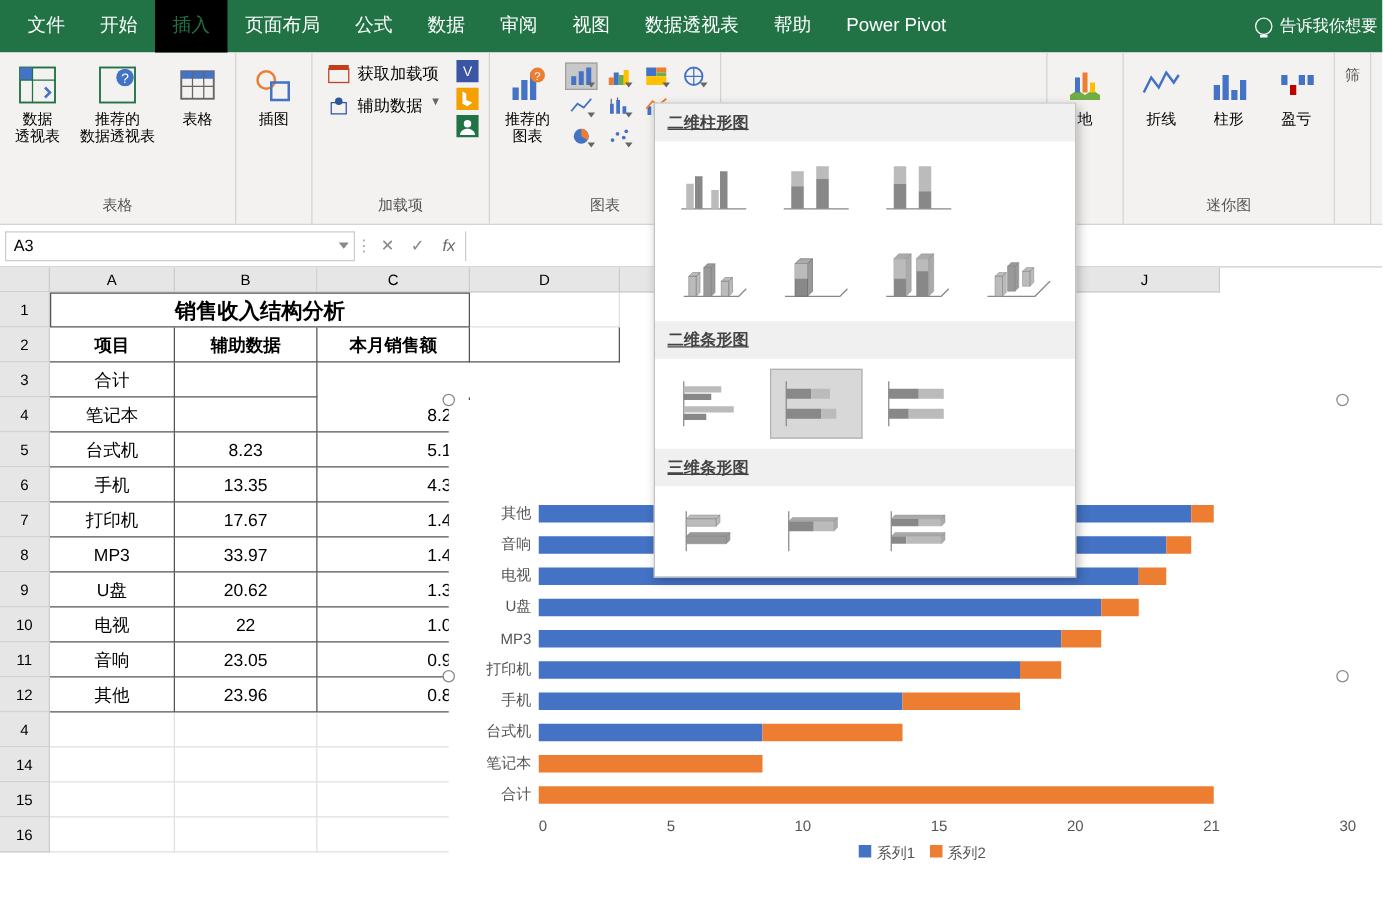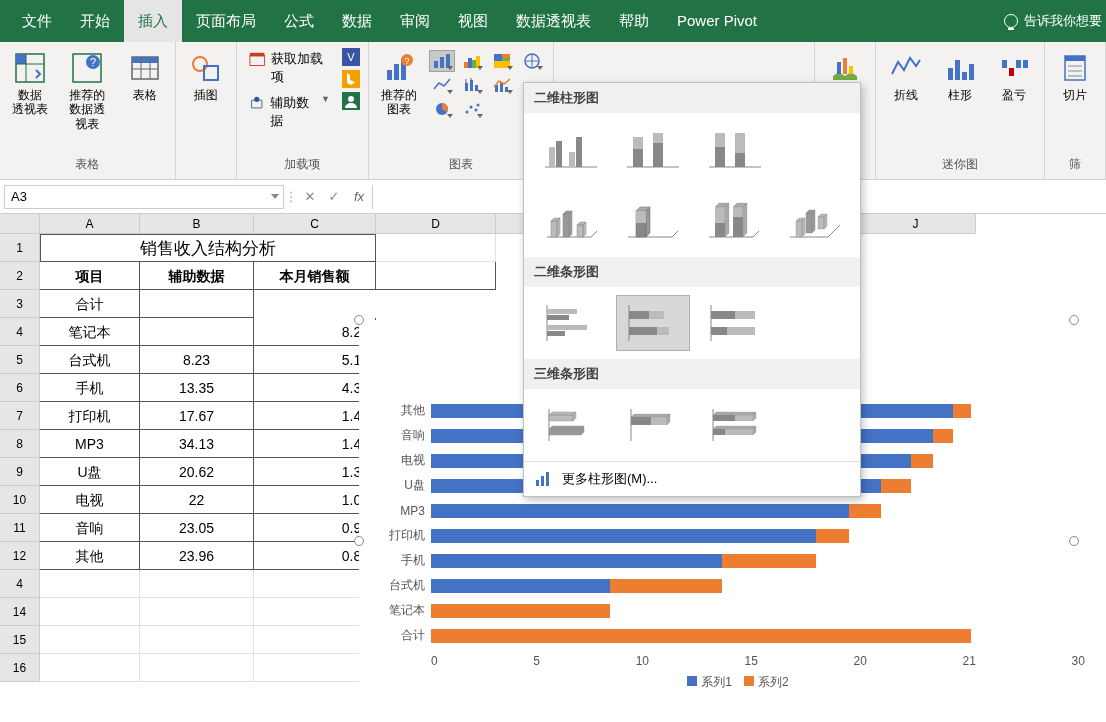--- a/index.html
+++ b/index.html
@@ -1,21 +1,21 @@
 <!DOCTYPE html>
 <html><head>
 <meta charset="utf-8">
 <style>
 * { box-sizing: border-box; margin: 0; padding: 0; }
 body { font-family: "Microsoft YaHei", "Segoe UI", sans-serif; font-size: 13px; background: #fff; width: 1106px; height: 722px; overflow: hidden; position: relative; }
 
 
 .menu-tabs { background: #217346; color: #fff; display: flex; align-items: center; height: 42px; padding-left: 8px; }
 .menu-tab { padding: 0 14px; height: 42px; line-height: 42px; font-size: 15px; cursor: pointer; }
-.menu-tab.active { background: #e5e5e5; color: #217346; }
+.menu-tab.active { background: #000000; color: #217346; }
 .tell-me { margin-left: auto; display: flex; align-items: center; gap: 6px; padding-right: 4px; }
 .bulb { width: 14px; height: 14px; border-radius: 50%; border: 1.5px solid #fff; position: relative; }
 .bulb::after { content: ''; position: absolute; bottom: -3px; left: 3px; width: 6px; height: 2px; background: #fff; }
 
 
 .ribbon { background: #f3f2f1; border-bottom: 1px solid #d4d4d4; height: 138px; display: flex; }
 .rgroup { border-right: 1px solid #d4d4d4; padding: 6px 8px 0; display: flex; flex-direction: column; }
 .rgroup-items { flex: 1; display: flex; gap: 8px; align-items: flex-start; }
 .rgroup-label { text-align: center; font-size: 12px; color: #555; padding: 4px 0 6px; }
 .big-btn { display: flex; flex-direction: column; align-items: center; gap: 2px; padding: 2px 4px; cursor: pointer; font-size: 12px; text-align: center; line-height: 1.2; }
@@ -43,42 +43,42 @@
 .grid-area { position: relative; }
 .corner { position: absolute; left: 0; top: 0; width: 40px; height: 20px; background: #e6e6e6; border-right: 1px solid #ccc; border-bottom: 1px solid #ccc; }
 .col-headers { position: absolute; left: 40px; top: 0; display: flex; }
 .col-h { background: #e6e6e6; border-right: 1px solid #ccc; border-bottom: 1px solid #ccc; text-align: center; font-size: 12px; line-height: 20px; height: 20px; }
 .row-headers { position: absolute; left: 0; top: 20px; }
 .row-h { width: 40px; height: 28px; background: #e6e6e6; border-right: 1px solid #ccc; border-bottom: 1px solid #ccc; text-align: center; font-size: 12px; line-height: 28px; }
 .cells { position: absolute; left: 40px; top: 20px; }
 .cell-row { display: flex; height: 28px; }
 .cell { border-right: 1px solid #e0e0e0; border-bottom: 1px solid #e0e0e0; padding: 0 6px; line-height: 28px; font-size: 14px; overflow: hidden; white-space: nowrap; }
 .data-table .cell { border-right: 1px solid #555; border-bottom: 1px solid #555; }
-.title-cell { font-weight: normal; font-size: 17px; text-align: center; border: 1px solid #555; }
+.title-cell { font-weight: bold; font-size: 17px; text-align: center; border: 1px solid #555; }
 .hdr-cell { font-weight: bold; text-align: center; }
 .num { text-align: right; }
 .ctr { text-align: center; }
 
 
 .chart-obj { position: absolute; left: 359px; top: 320px; width: 736px; height: 400px; background: #fff; }
 .chart-handle { position: absolute; width: 10px; height: 10px; background: #fff; border: 1px solid #888; border-radius: 50%; }
 .chart-inner { position: absolute; left: 20px; top: 78px; right: 10px; bottom: 4px; }
 .bar-row { display: flex; align-items: center; height: 25px; }
 .bar-lbl { width: 52px; text-align: right; font-size: 12px; color: #555; padding-right: 6px; }
 .bar-track { flex: 1; position: relative; height: 14px; }
 .bar-seg { position: absolute; top: 0; height: 14px; }
 .axis-row { display: flex; margin-top: 6px; }
 .axis-row .bar-lbl { width: 52px; }
 .axis-ticks { flex: 1; display: flex; justify-content: space-between; font-size: 12px; color: #555; }
 .legend-row { text-align: center; font-size: 12px; color: #555; margin-top: 6px; }
 .legend-sw { display: inline-block; width: 10px; height: 10px; margin: 0 4px 0 12px; }
 
 
 .gallery { position: absolute; left: 523px; top: 82px; width: 338px; background: #fff; border: 1px solid #c0c0c0; box-shadow: 2px 3px 8px rgba(0,0,0,0.25); z-index: 100; }
-.gallery-section-title { background: #f0f0f0; padding: 6px 10px; font-size: 13px; font-weight: bold; color: #444; }
+.gallery-section-title { background: #f0f0f0; padding: 6px 10px; font-size: 13px; font-weight: bold; color: #444; text-decoration: underline; }
 .gallery-row { display: flex; gap: 8px; padding: 8px 10px; }
 .gallery-item { width: 74px; height: 56px; border: 1px solid transparent; display: flex; align-items: center; justify-content: center; cursor: pointer; }
 .gallery-item.hover { background: #d8d8d8; border-color: #b0b0b0; }
 .gallery-item svg { width: 60px; height: 44px; }
 .gallery-footer { border-top: 1px solid #ddd; padding: 8px 10px; display: flex; align-items: center; gap: 10px; cursor: pointer; }
 </style>
 </head>
 <body>
 
 <div class="menu-tabs">
@@ -355,34 +355,20 @@
               <rect x="25" y="8" width="5" height="8" fill="#4472c4"></rect>
             </svg>
           </span>
         <span>盈亏</span>
       </div>
     </div>
     <div class="rgroup-label">迷你图</div>
   </div>
 
   <div class="rgroup">
-    <div class="rgroup-items">
-      <div class="big-btn">
-        <span class="big-icon">
-            <svg viewBox="0 0 32 32">
-              <rect x="6" y="4" width="20" height="24" fill="none" stroke="#4472c4" stroke-width="1.5"></rect>
-              <rect x="6" y="4" width="20" height="5" fill="#4472c4"></rect>
-              <line x1="9" y1="14" x2="23" y2="14" stroke="#888"></line>
-              <line x1="9" y1="19" x2="23" y2="19" stroke="#888"></line>
-              <line x1="9" y1="24" x2="23" y2="24" stroke="#888"></line>
-            </svg>
-          </span>
-        <span>切片</span>
-      </div>
-    </div>
     <div class="rgroup-label">筛</div>
   </div>
 </div>
 
 <div class="formula-bar">
   <div class="name-box">
     <span>A3</span>
     <span class="name-box-dd"></span>
   </div>
   <div class="fb-sep">⋮</div>
@@ -450,21 +436,21 @@
         <div class="cell ctr" style="width: 114px;">13.35</div>
         <div class="cell num" style="width: 122px;">4.32</div>
       </div>
       <div class="cell-row data-table">
         <div class="cell ctr" style="width: 100px;">打印机</div>
         <div class="cell ctr" style="width: 114px;">17.67</div>
         <div class="cell num" style="width: 122px;">1.49</div>
       </div>
       <div class="cell-row data-table">
         <div class="cell ctr" style="width: 100px;">MP3</div>
-        <div class="cell ctr" style="width: 114px;">34.13</div>
+        <div class="cell ctr" style="width: 114px;">33.97</div>
         <div class="cell num" style="width: 122px;">1.46</div>
       </div>
       <div class="cell-row data-table">
         <div class="cell ctr" style="width: 100px;">U盘</div>
         <div class="cell ctr" style="width: 114px;">20.62</div>
         <div class="cell num" style="width: 122px;">1.38</div>
       </div>
       <div class="cell-row data-table">
         <div class="cell ctr" style="width: 100px;">电视</div>
         <div class="cell ctr" style="width: 114px;">22</div>
@@ -726,23 +712,13 @@
           <line x1="8" y1="6" x2="8" y2="38" stroke="#888"></line>
           <path d="M8 12 L30 12 L30 18 L8 18 Z" fill="#888"></path>
           <path d="M30 12 L48 12 L48 18 L30 18 Z" fill="#bbb"></path>
           <path d="M8 26 L20 26 L20 32 L8 32 Z" fill="#888"></path>
           <path d="M20 26 L48 26 L48 32 L20 32 Z" fill="#bbb"></path>
           <path d="M8 12 L11 9 L51 9 L48 12 Z M48 12 L51 9 L51 15 L48 18 Z" fill="#aaa" stroke="#888" stroke-width="0.3"></path>
           <path d="M8 26 L11 23 L51 23 L48 26 Z M48 26 L51 23 L51 29 L48 32 Z" fill="#aaa" stroke="#888" stroke-width="0.3"></path>
         </svg>
       </div>
   </div>
-  <div class="gallery-footer">
-    <span class="mini-icon">
-        <svg viewBox="0 0 18 18">
-          <rect x="2" y="10" width="3" height="6" fill="#4472c4"></rect>
-          <rect x="7" y="6" width="3" height="10" fill="#4472c4"></rect>
-          <rect x="12" y="2" width="3" height="14" fill="#4472c4"></rect>
-        </svg>
-      </span>
-    <span>更多柱形图(M)...</span>
-  </div>
 </div>
 
 </body></html>

